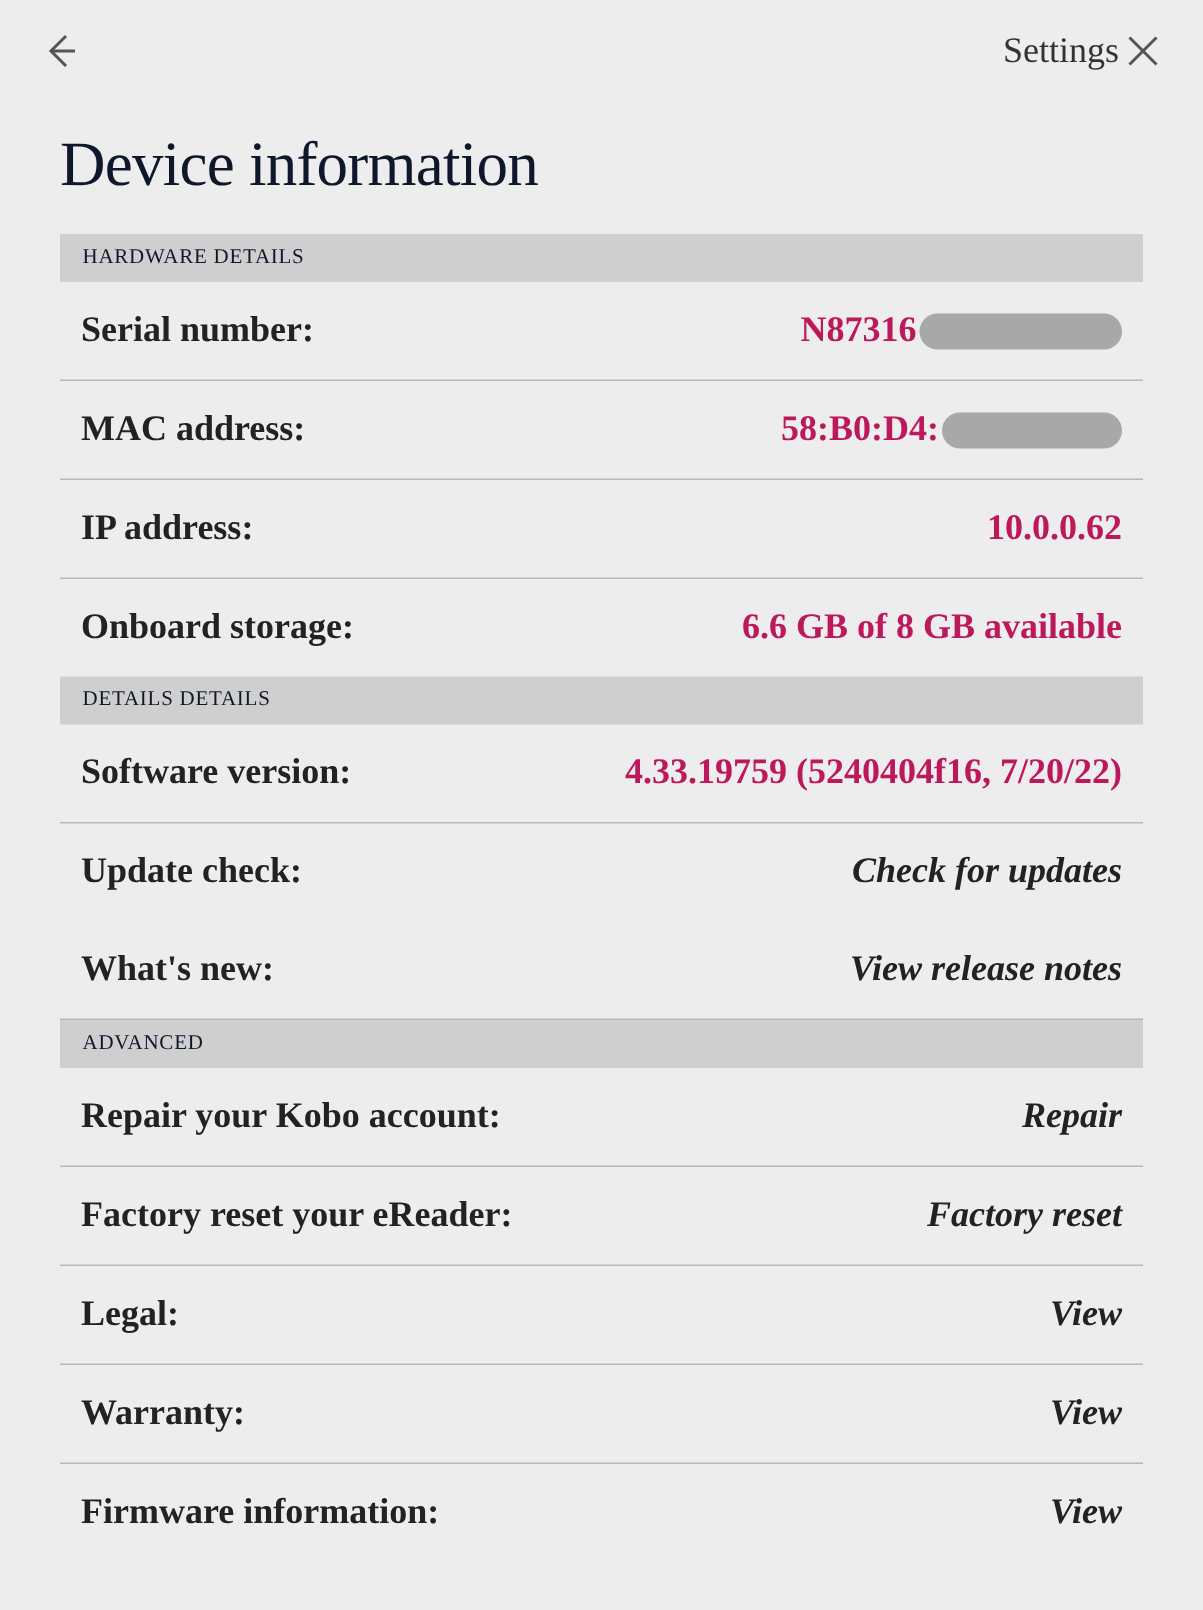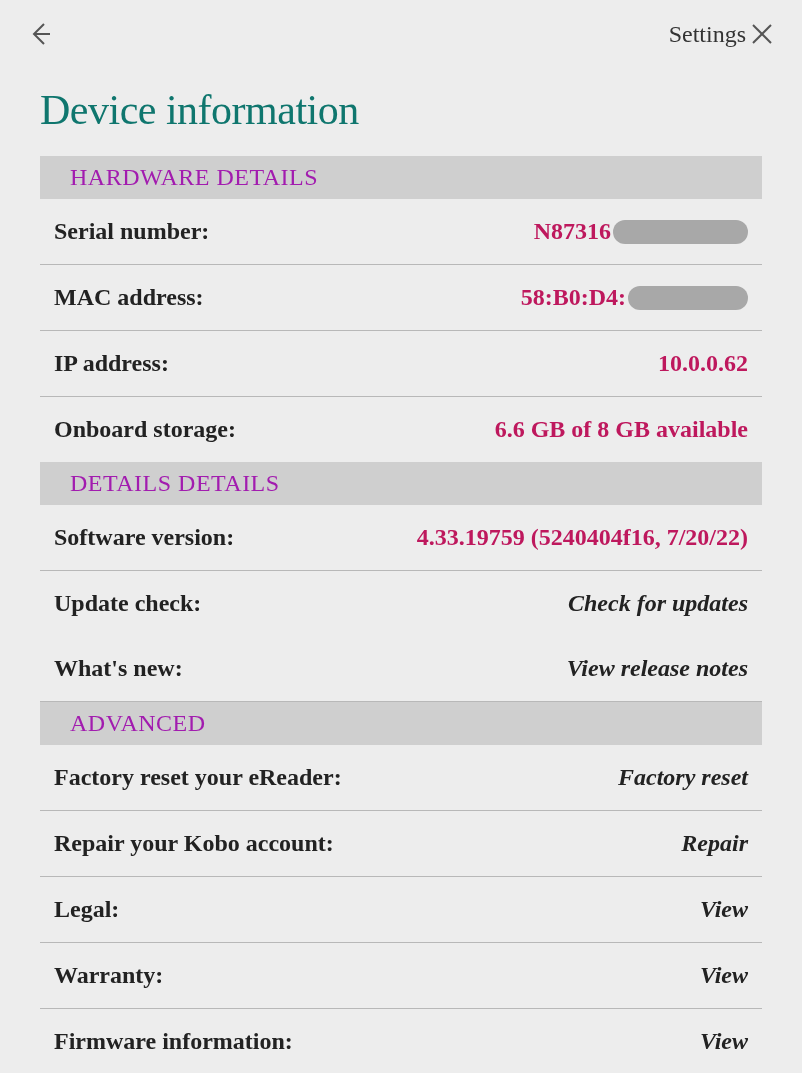--- a/index.html
+++ b/index.html
@@ -40,30 +40,30 @@
       stroke: #555;
       stroke-width: 2;
       fill: none;
     }
     .content {
       padding: 18px 40px 0 40px;
     }
     .page-title {
       font-size: 42px;
       font-weight: normal;
-      color: #0f766e;
+      color: #0f172a;
       margin-bottom: 22px;
       letter-spacing: -0.5px;
     }
     .section-header {
       background: #cfcfcf;
-      padding: 8px 30px;
-      font-size: 24px;
+      padding: 8px 15px;
+      font-size: 14px;
       letter-spacing: 0.5px;
-      color: #a21caf;
+      color: #0f172a;
       font-family: Georgia, serif;
     }
     .row {
       display: flex;
       justify-content: space-between;
       align-items: flex-start;
       padding: 19px 14px;
       border-bottom: 1px solid #b8b8b8;
       font-size: 24px;
       font-weight: bold;
@@ -160,27 +160,27 @@
   </div>
 
   <div class="row">
     <span class="row-label">What's new:</span>
     <span class="row-action">View release notes</span>
   </div>
 
   <div class="section-header">ADVANCED</div>
 
   <div class="row">
-    <span class="row-label">Factory reset your eReader:</span>
-    <span class="row-action">Factory reset</span>
+    <span class="row-label">Repair your Kobo account:</span>
+    <span class="row-action">Repair</span>
   </div>
 
   <div class="row">
-    <span class="row-label">Repair your Kobo account:</span>
-    <span class="row-action">Repair</span>
+    <span class="row-label">Factory reset your eReader:</span>
+    <span class="row-action">Factory reset</span>
   </div>
 
   <div class="row">
     <span class="row-label">Legal:</span>
     <span class="row-action">View</span>
   </div>
 
   <div class="row">
     <span class="row-label">Warranty:</span>
     <span class="row-action">View</span>

